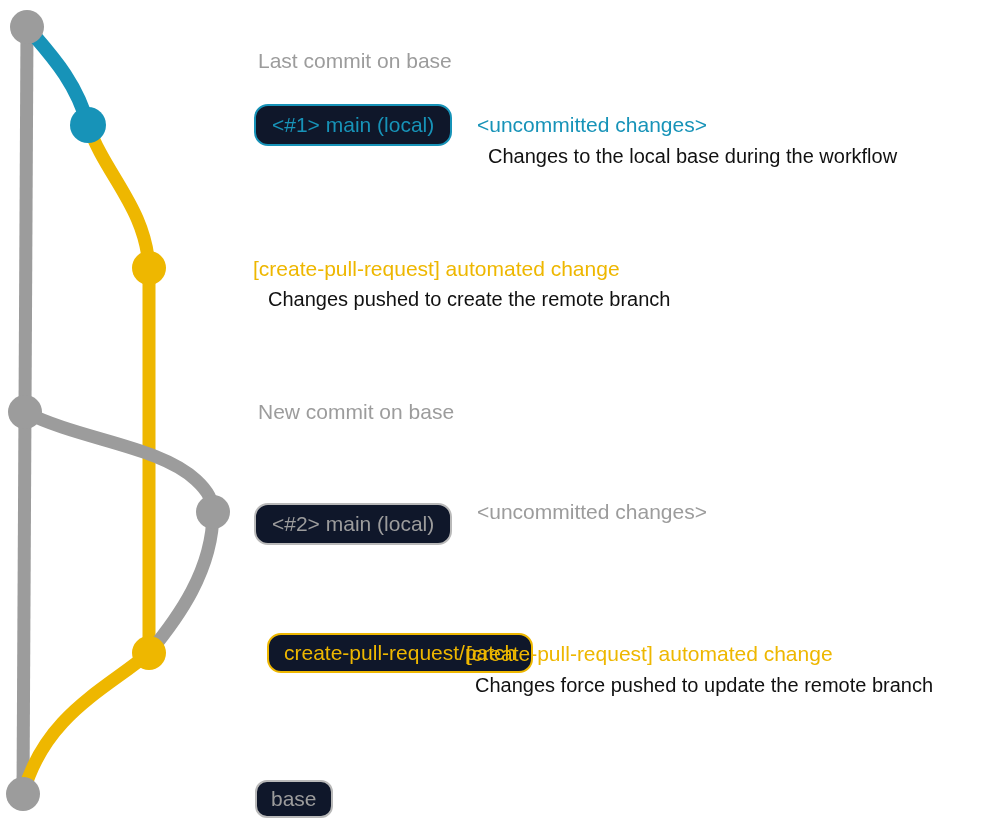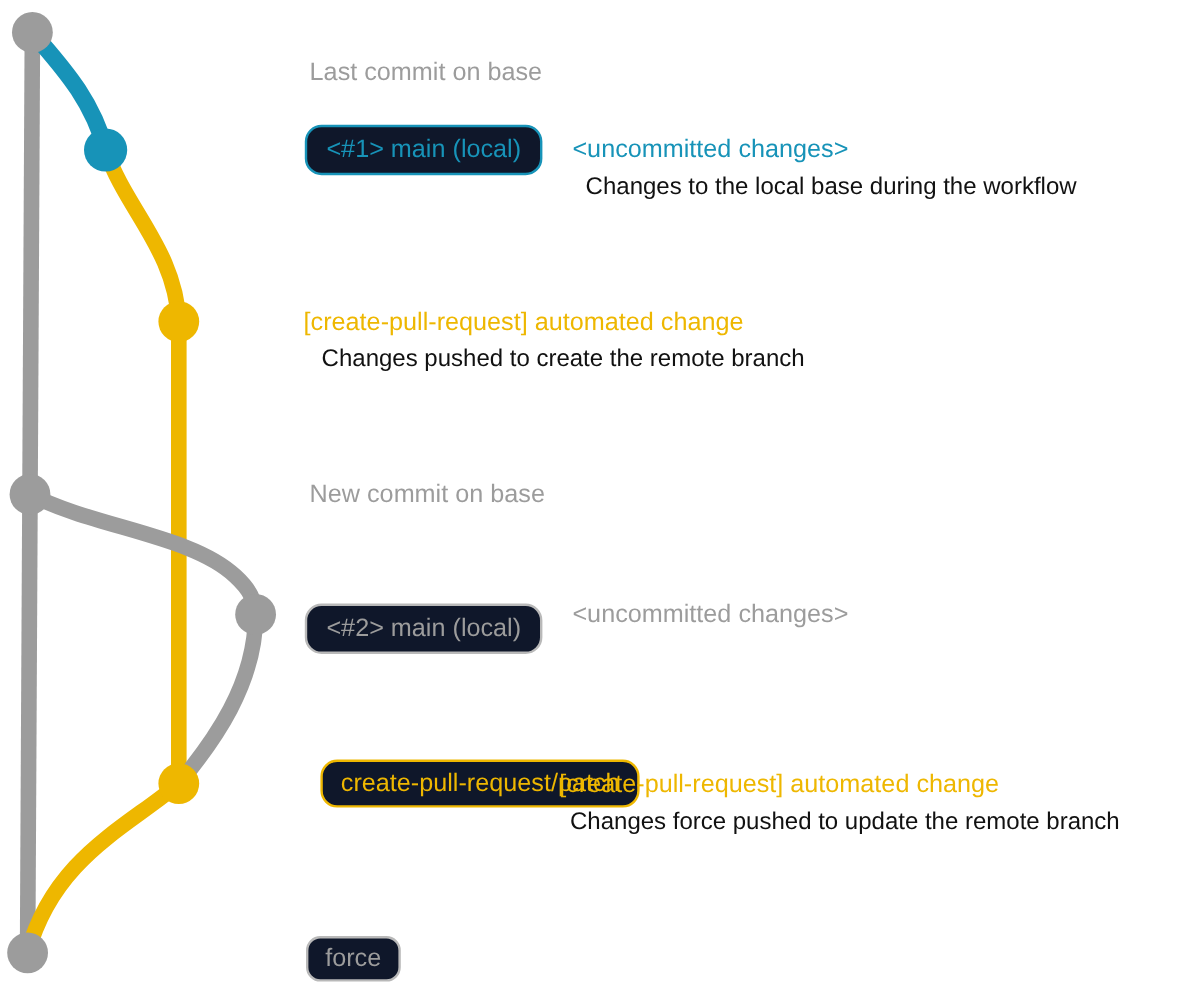--- a/index.html
+++ b/index.html
@@ -70,16 +70,16 @@
   </div>
   <div class="ann sans gray-text" style="left:477px;top:499px;">&lt;uncommitted changes&gt;</div>
 
   <div class="ann" style="left:267px;top:633px;">
     <span class="badge yellowbox">create-pull-request/patch</span>
   </div>
   <div class="ann sans yellow-text" style="left:466px;top:641px;">[create-pull-request] automated change</div>
   <div class="ann serif" style="left:475px;top:674px;">Changes force pushed to update the remote branch</div>
 
   <div class="ann" style="left:255px;top:780px;">
-    <span class="badge mainbox">force</span>
+    <span class="badge mainbox">base</span>
   </div>
 
 </div>
 
 </body></html>

